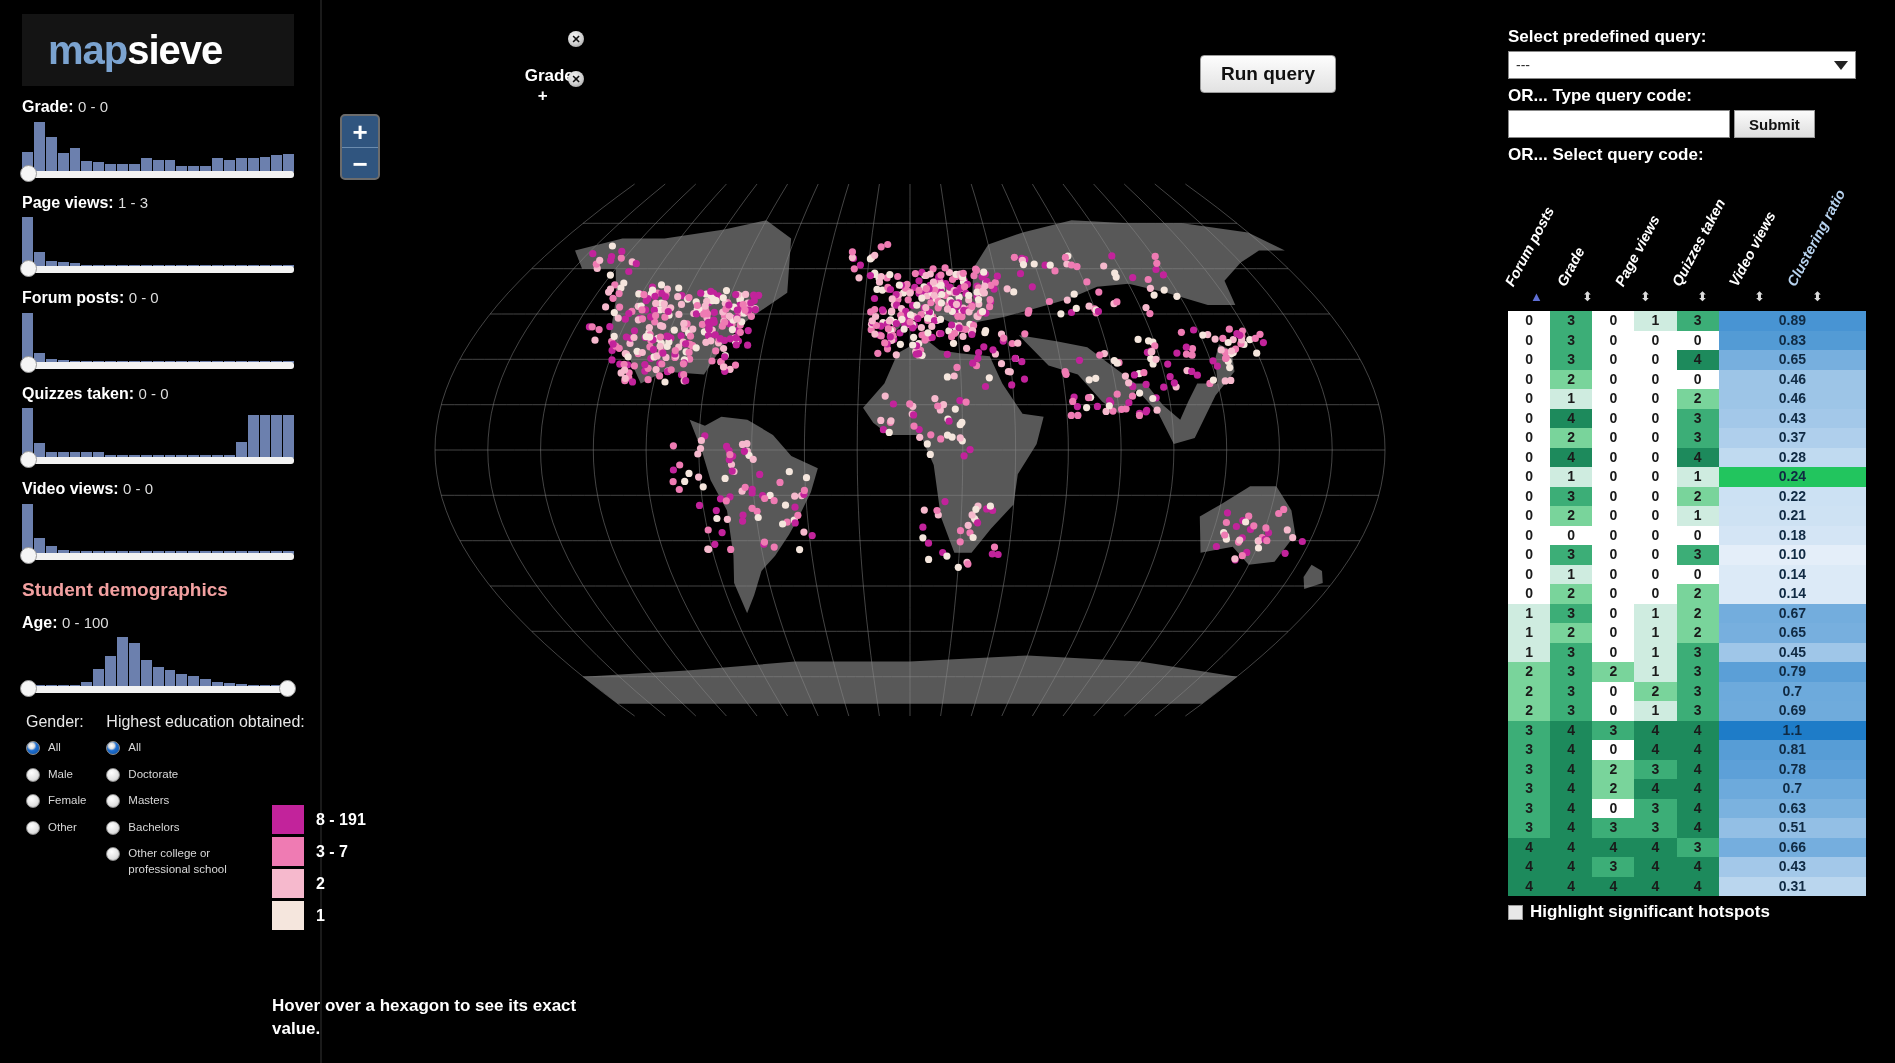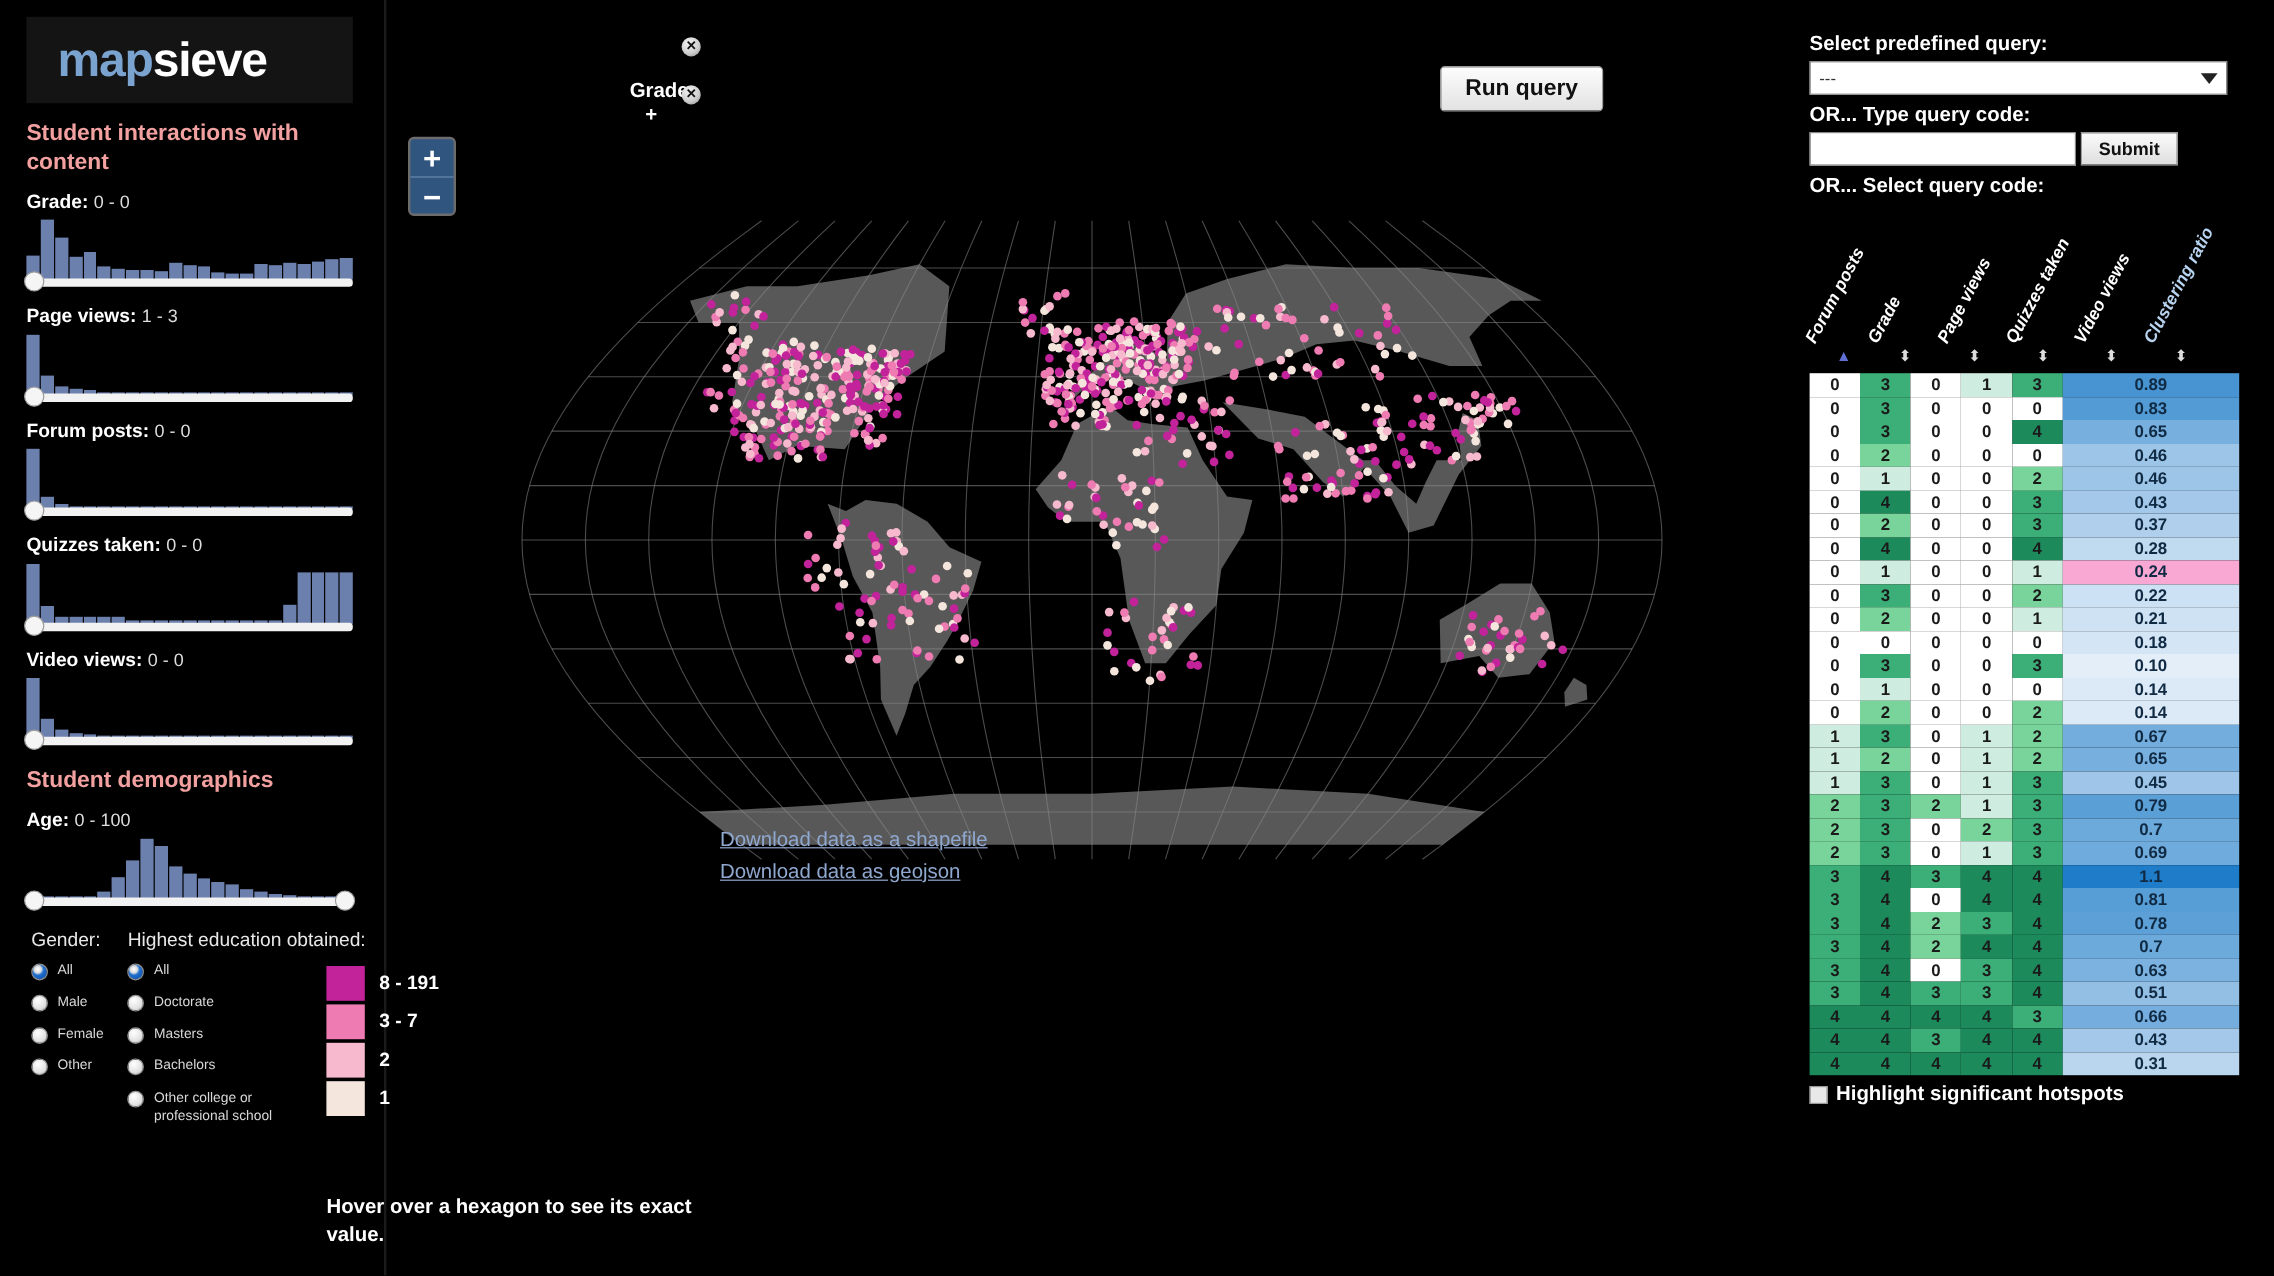--- a/index.html
+++ b/index.html
@@ -103,21 +103,20 @@
 </style>
 </head>
 <body>
 
 <div id="app">
 
   <div id="sidebar">
     <div id="logo-box">
       <div id="logo-text"><span class="logo-map">map</span><span class="logo-sieve">sieve</span></div>
     </div>
-    <div class="section-title">Student interactions with content</div>
     <div id="sliders-host">
         <div>
           <div class="slider-label"><span>Grade:</span> <span class="val">0 - 0</span></div>
           <div class="hist-wrap">
             <div class="hist">
               <div class="bar" style="height: 20px;"></div>
               <div class="bar" style="height: 50px;"></div>
               <div class="bar" style="height: 34.6667px;"></div>
               <div class="bar" style="height: 18.6667px;"></div>
               <div class="bar" style="height: 23.3333px;"></div>
@@ -1356,24 +1355,20 @@
         <circle cx="291.8" cy="151.4" r="3.6" fill="#c2239b"></circle>
         <circle cx="282.4" cy="146.0" r="3.6" fill="#f5e6dd"></circle>
         <circle cx="262.8" cy="153.7" r="3.6" fill="#c2239b"></circle>
         <circle cx="269.7" cy="160.3" r="3.6" fill="#f6b9cd"></circle>
         <circle cx="281.6" cy="156.5" r="3.6" fill="#c2239b"></circle>
         <circle cx="280.4" cy="175.1" r="3.6" fill="#f5e6dd"></circle>
         <circle cx="293.8" cy="183.0" r="3.6" fill="#f5e6dd"></circle>
       </svg>
   </div>
 
-  <div id="dl-links">
-    <a href="#">Download data as a shapefile</a>
-    <a href="#">Download data as geojson</a>
-  </div>
 
   <div id="legend">
       <div class="legend-row">
         <div class="legend-sw" style="background: rgb(194, 35, 155);"></div>
         <div class="legend-txt">8 - 191</div>
       </div>
       <div class="legend-row">
         <div class="legend-sw" style="background: rgb(239, 123, 179);"></div>
         <div class="legend-txt">3 - 7</div>
       </div>
@@ -1482,21 +1477,21 @@
             <td style="background: rgb(255, 255, 255);">0</td>
             <td style="background: rgb(29, 138, 92);">4</td>
             <td class="cr" style="background: rgb(192, 218, 240);">0.28</td>
           </tr>
           <tr>
             <td style="background: rgb(255, 255, 255);">0</td>
             <td style="background: rgb(207, 236, 224);">1</td>
             <td style="background: rgb(255, 255, 255);">0</td>
             <td style="background: rgb(255, 255, 255);">0</td>
             <td style="background: rgb(207, 236, 224);">1</td>
-            <td class="cr" style="background: #f9a8d4;">0.24</td>
+            <td class="cr" style="background: #22c55e;">0.24</td>
           </tr>
           <tr>
             <td style="background: rgb(255, 255, 255);">0</td>
             <td style="background: rgb(60, 174, 119);">3</td>
             <td style="background: rgb(255, 255, 255);">0</td>
             <td style="background: rgb(255, 255, 255);">0</td>
             <td style="background: rgb(121, 212, 155);">2</td>
             <td class="cr" style="background: rgb(204, 225, 243);">0.22</td>
           </tr>
           <tr>

